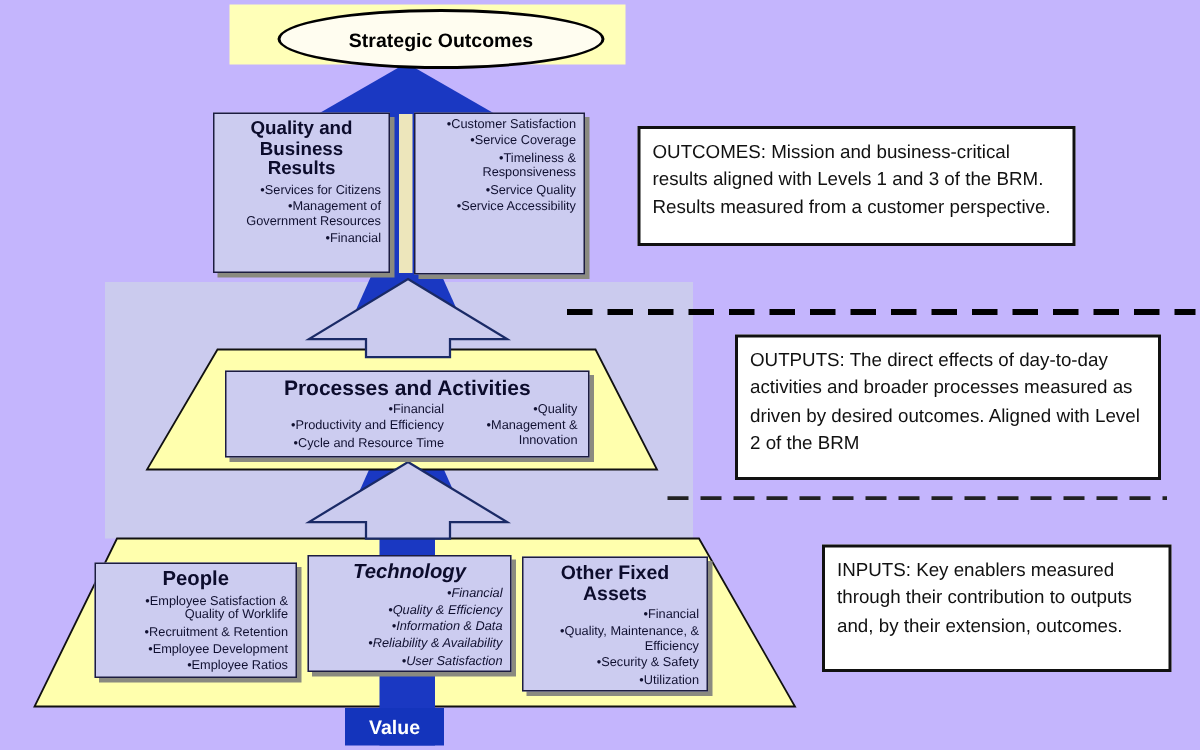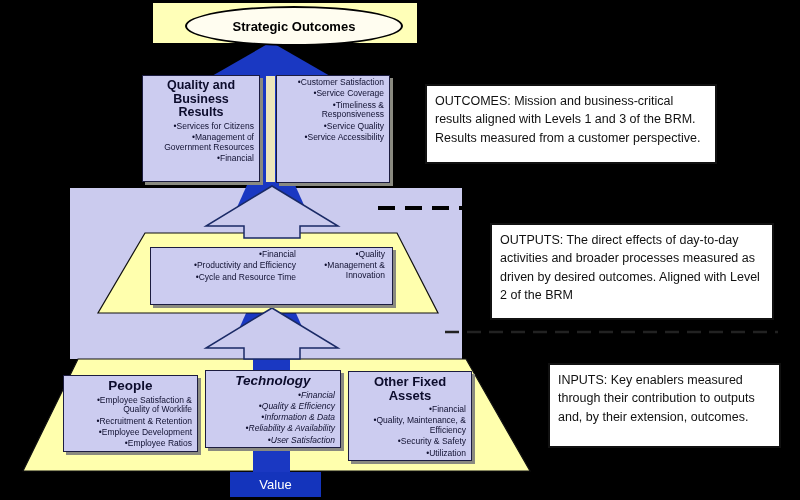--- a/index.html
+++ b/index.html
@@ -1,17 +1,17 @@
 <!DOCTYPE html>
 <html><head>
 <meta charset="utf-8">
 <style>
   html,body { margin:0; padding:0; background:#fff; }
   .stage {
-    position:relative; width:800px; height:500px; background:#000000;
+    position:relative; width:800px; height:500px; background:#c4b5fd;
     font-family:"Liberation Sans", sans-serif; overflow:hidden; color:#10102e;
   }
   .stage svg { position:absolute; left:0; top:0; }
 
   .ellipse {
     position:absolute; left:185px; top:6px; width:214px; height:36px;
     border:2px solid #000; border-radius:50%; background:#fffdf0;
     display:flex; align-items:center; justify-content:center;
     font-weight:bold; font-size:13px; color:#000; z-index:4;
   }
@@ -36,22 +36,22 @@
   .col1 { width:138px; }
   .col2 { flex:1; }
 
   .note {
     position:absolute; box-sizing:border-box; background:#ffffff;
     border:2px solid #111; padding:6px 8px; font-size:12.5px;
     line-height:1.46; color:#111; z-index:3;
   }
 
   .value-bar {
-    position:absolute; left:230px; top:472px; width:91px; height:25px;
-    background:#1434bc; color:#fff; font-weight:normal; font-size:13px;
+    position:absolute; left:230px; top:472px; width:66px; height:25px;
+    background:#1434bc; color:#fff; font-weight:bold; font-size:13px;
     display:flex; align-items:center; justify-content:center; z-index:4;
   }
 </style>
 </head>
 <body>
 
 <div class="stage">
 
   <svg width="800" height="500" viewBox="0 0 800 500">
 
@@ -97,20 +97,21 @@
     <div>
         <div class="bullet">Customer Satisfaction</div>
         <div class="bullet">Service Coverage</div>
         <div class="bullet">Timeliness &amp; Responsiveness</div>
         <div class="bullet">Service Quality</div>
         <div class="bullet">Service Accessibility</div>
       </div>
   </div>
 
   <div class="box big-title" style="left:150px; top:247px; width:243px; height:58px;">
+    <div class="title">Processes and Activities</div>
     <div class="cols">
       <div class="col1">
           <div class="bullet">Financial</div>
           <div class="bullet">Productivity and Efficiency</div>
           <div class="bullet">Cycle and Resource Time</div>
         </div>
       <div class="col2">
           <div class="bullet">Quality</div>
           <div class="bullet">Management &amp; Innovation</div>
         </div>

